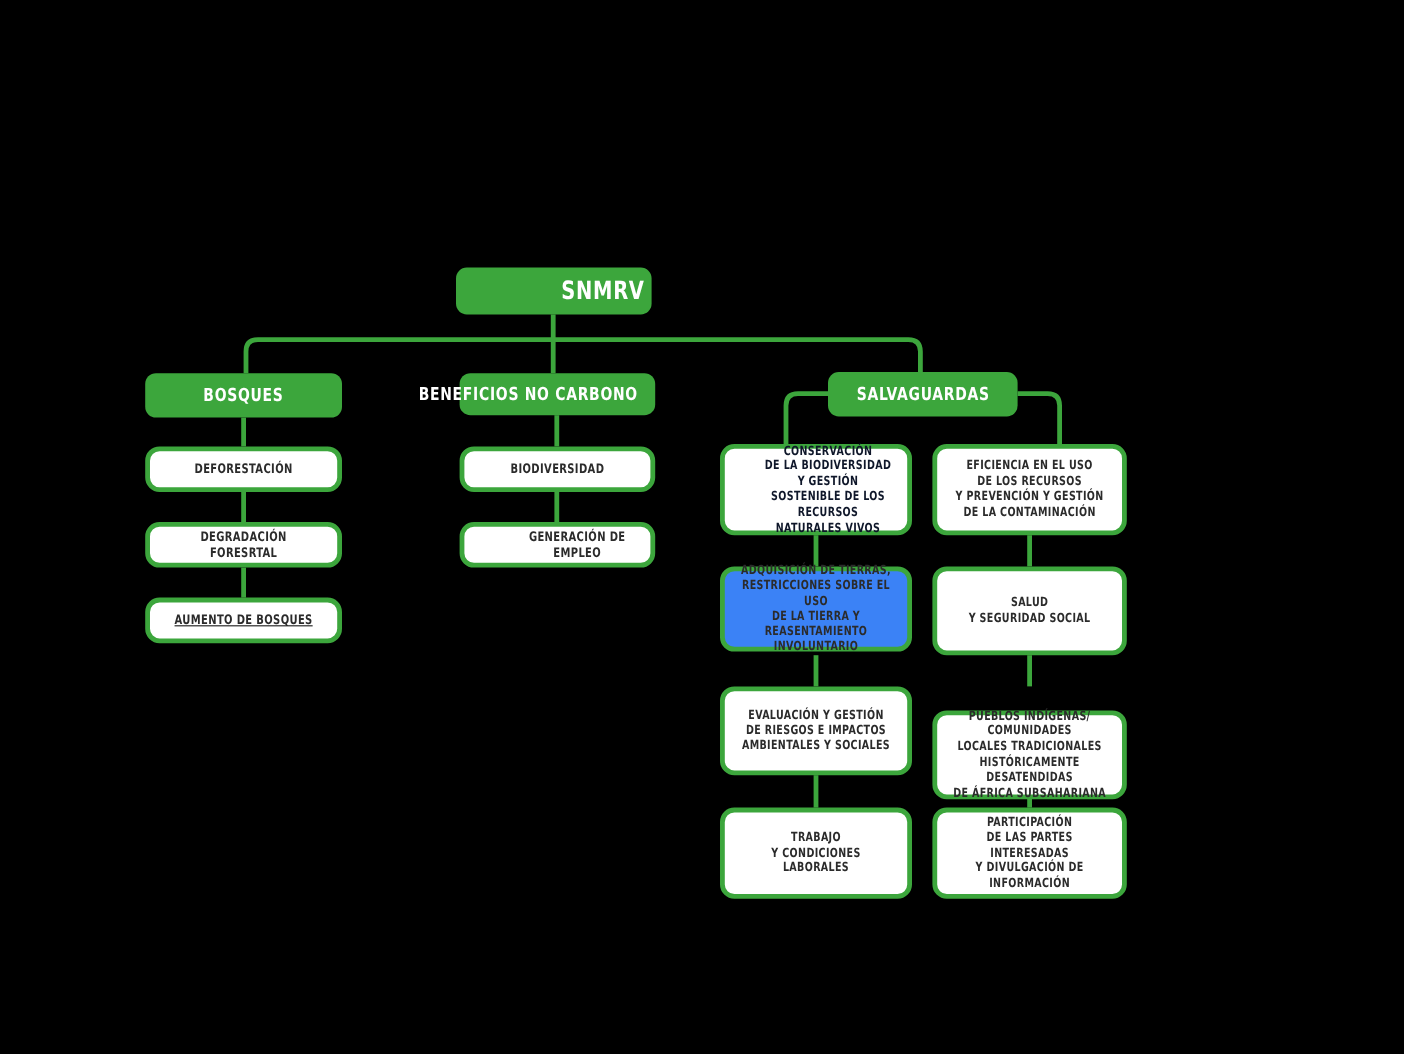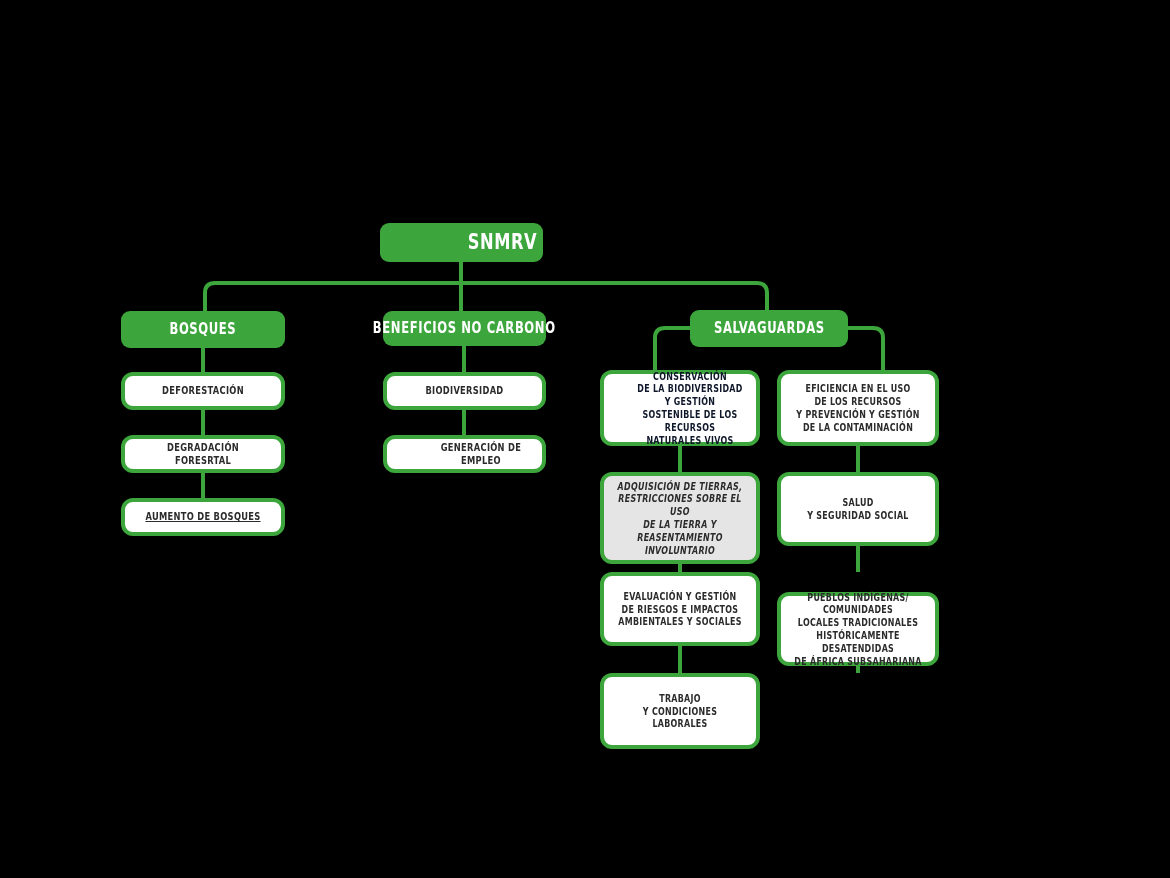--- a/index.html
+++ b/index.html
@@ -118,21 +118,21 @@
   </svg>
 
   <div class="node node-green" style="left: 380px; top: 223px; width: 163px; height: 39px; background: rgb(60, 166, 60); color: rgb(255, 255, 255); justify-content: flex-end;">
     <span class="node-label root-label">SNMRV</span>
   </div>
 
   <div class="node node-green" style="left: 121px; top: 311px; width: 164px; height: 37px; background: rgb(60, 166, 60); color: rgb(255, 255, 255);">
     <span class="node-label branch-label">BOSQUES</span>
   </div>
 
-  <div class="node node-green" style="left: 383px; top: 311px; width: 163px; height: 35px; background: rgb(60, 166, 60); color: rgb(255, 255, 255);">
+  <div class="node node-green" style="left: 383px; top: 311px; width: 163px; height: 35px; background: rgb(60, 166, 60); color: rgb(255, 255, 255); justify-content: flex-end;">
     <span class="node-label branch-label">BENEFICIOS NO CARBONO</span>
   </div>
 
   <div class="node node-green" style="left: 690px; top: 310px; width: 158px; height: 37px; background: rgb(60, 166, 60); color: rgb(255, 255, 255);">
     <span class="node-label branch-label">SALVAGUARDAS</span>
   </div>
 
   <div class="node node-white" style="left: 121px; top: 372px; width: 164px; height: 38px; background: rgb(255, 255, 255); border-color: rgb(60, 166, 60); color: rgb(43, 43, 43);">
     <span class="node-label leaf-label">DEFORESTACIÓN</span>
   </div>
@@ -150,21 +150,21 @@
   </div>
 
   <div class="node node-white" style="left: 383px; top: 435px; width: 163px; height: 38px; background: rgb(255, 255, 255); border-color: rgb(60, 166, 60); color: rgb(43, 43, 43); padding-left: 33px;">
     <span class="node-label leaf-label">GENERACIÓN DE EMPLEO</span>
   </div>
 
   <div class="node node-white" style="left: 600px; top: 370px; width: 160px; height: 76px; background: rgb(255, 255, 255); border-color: rgb(60, 166, 60); color: #0f172a; padding-left: 20px;">
     <span class="node-label sg-label">CONSERVACIÓN<br>DE LA BIODIVERSIDAD Y GESTIÓN<br>SOSTENIBLE DE LOS RECURSOS<br>NATURALES VIVOS</span>
   </div>
 
-  <div class="node node-white" style="left: 600px; top: 472px; width: 160px; height: 92px; background: #e5e5e5; border-color: rgb(60, 166, 60); color: rgb(43, 43, 43); font-style: italic;">
+  <div class="node node-white" style="left: 600px; top: 472px; width: 160px; height: 71px; background: #3b82f6; border-color: rgb(60, 166, 60); color: rgb(43, 43, 43);">
     <span class="node-label sg-label">ADQUISICIÓN DE TIERRAS,<br>RESTRICCIONES SOBRE EL USO<br>DE LA TIERRA Y REASENTAMIENTO<br>INVOLUNTARIO</span>
   </div>
 
   <div class="node node-white" style="left: 600px; top: 572px; width: 160px; height: 74px; background: rgb(255, 255, 255); border-color: rgb(60, 166, 60); color: rgb(43, 43, 43);">
     <span class="node-label sg-label">EVALUACIÓN Y GESTIÓN<br>DE RIESGOS E IMPACTOS<br>AMBIENTALES Y SOCIALES</span>
   </div>
 
   <div class="node node-white" style="left: 600px; top: 673px; width: 160px; height: 76px; background: rgb(255, 255, 255); border-color: rgb(60, 166, 60); color: rgb(43, 43, 43);">
     <span class="node-label sg-label">TRABAJO<br>Y CONDICIONES LABORALES</span>
   </div>
@@ -174,14 +174,17 @@
   </div>
 
   <div class="node node-white" style="left: 777px; top: 472px; width: 162px; height: 74px; background: rgb(255, 255, 255); border-color: rgb(60, 166, 60); color: rgb(43, 43, 43);">
     <span class="node-label sg-label">SALUD<br>Y SEGURIDAD SOCIAL</span>
   </div>
 
   <div class="node node-white" style="left: 777px; top: 572px; width: 162px; height: 74px; background: rgb(255, 255, 255); border-color: rgb(60, 166, 60); color: rgb(43, 43, 43); margin-top: 20px;">
     <span class="node-label sg-label">PUEBLOS INDÍGENAS/ COMUNIDADES<br>LOCALES TRADICIONALES<br>HISTÓRICAMENTE DESATENDIDAS<br>DE ÁFRICA SUBSAHARIANA</span>
   </div>
 
+  <div class="node node-white" style="left: 777px; top: 673px; width: 162px; height: 76px; background: rgb(255, 255, 255); border-color: rgb(60, 166, 60); color: rgb(43, 43, 43);">
+    <span class="node-label sg-label">PARTICIPACIÓN<br>DE LAS PARTES INTERESADAS<br>Y DIVULGACIÓN DE INFORMACIÓN</span>
+  </div>
 
 </div>
 
 </body></html>

